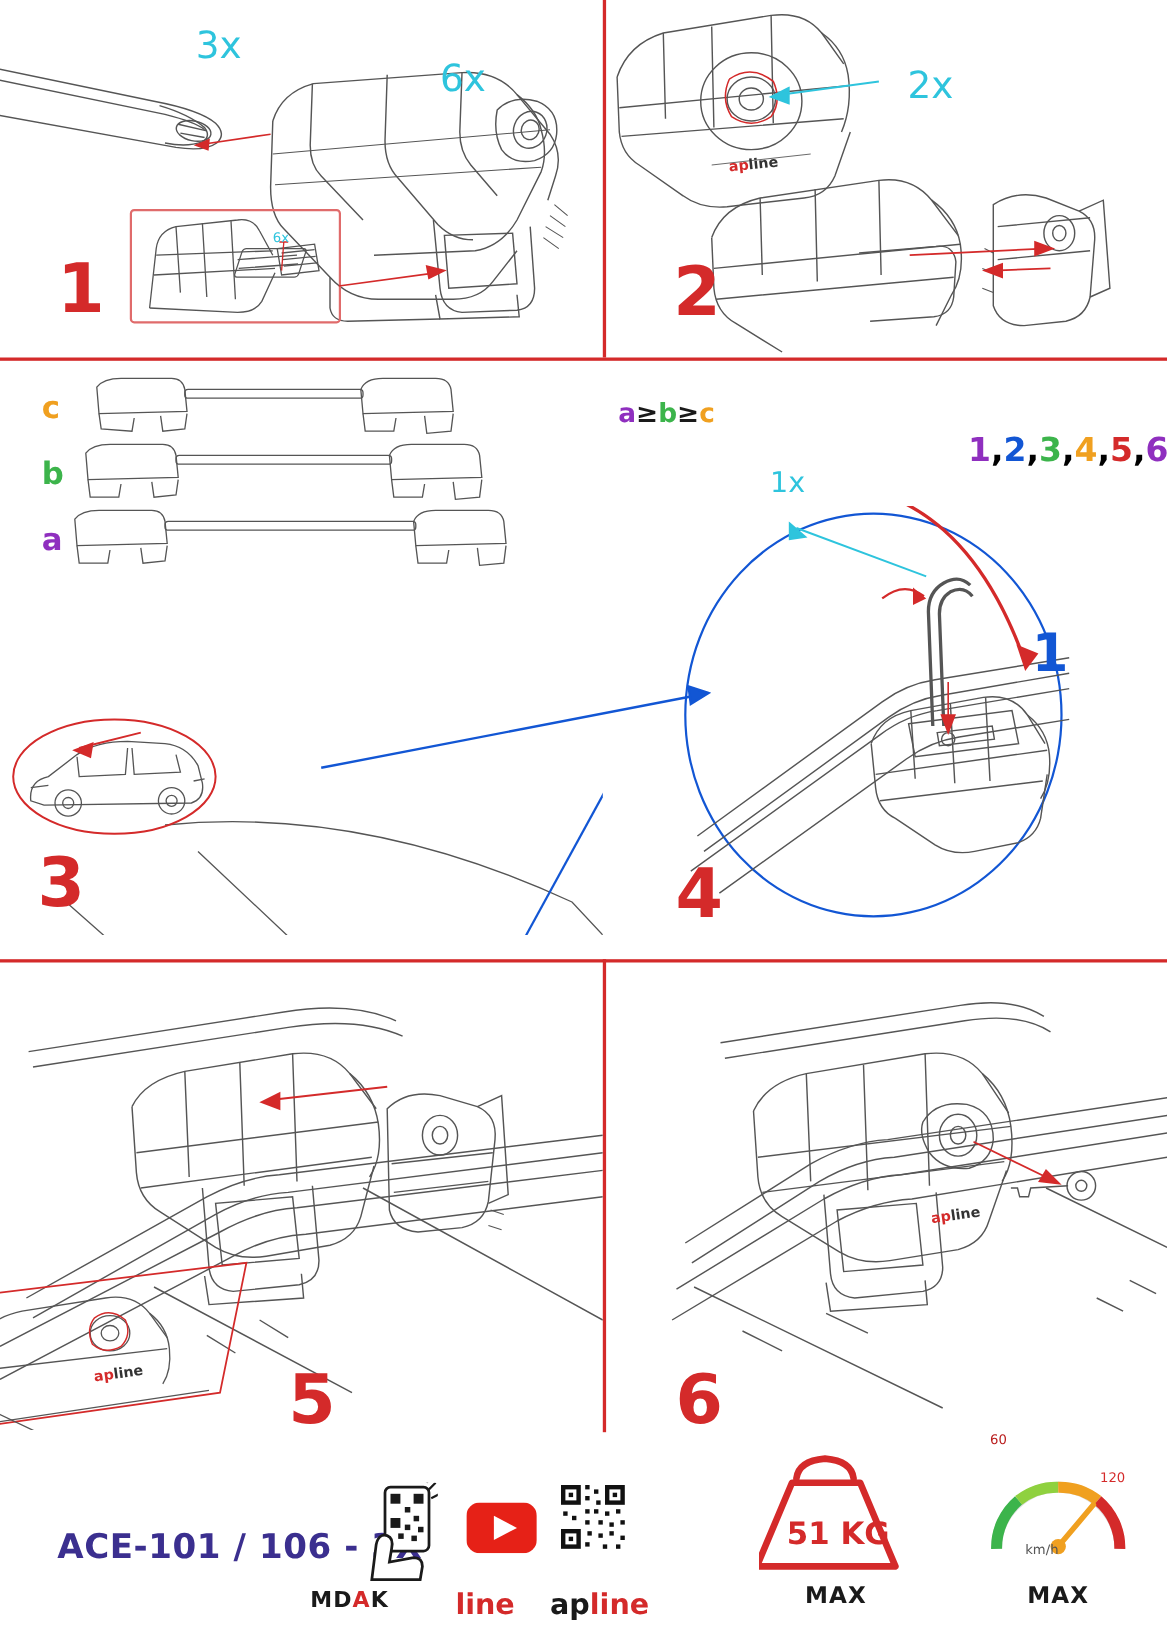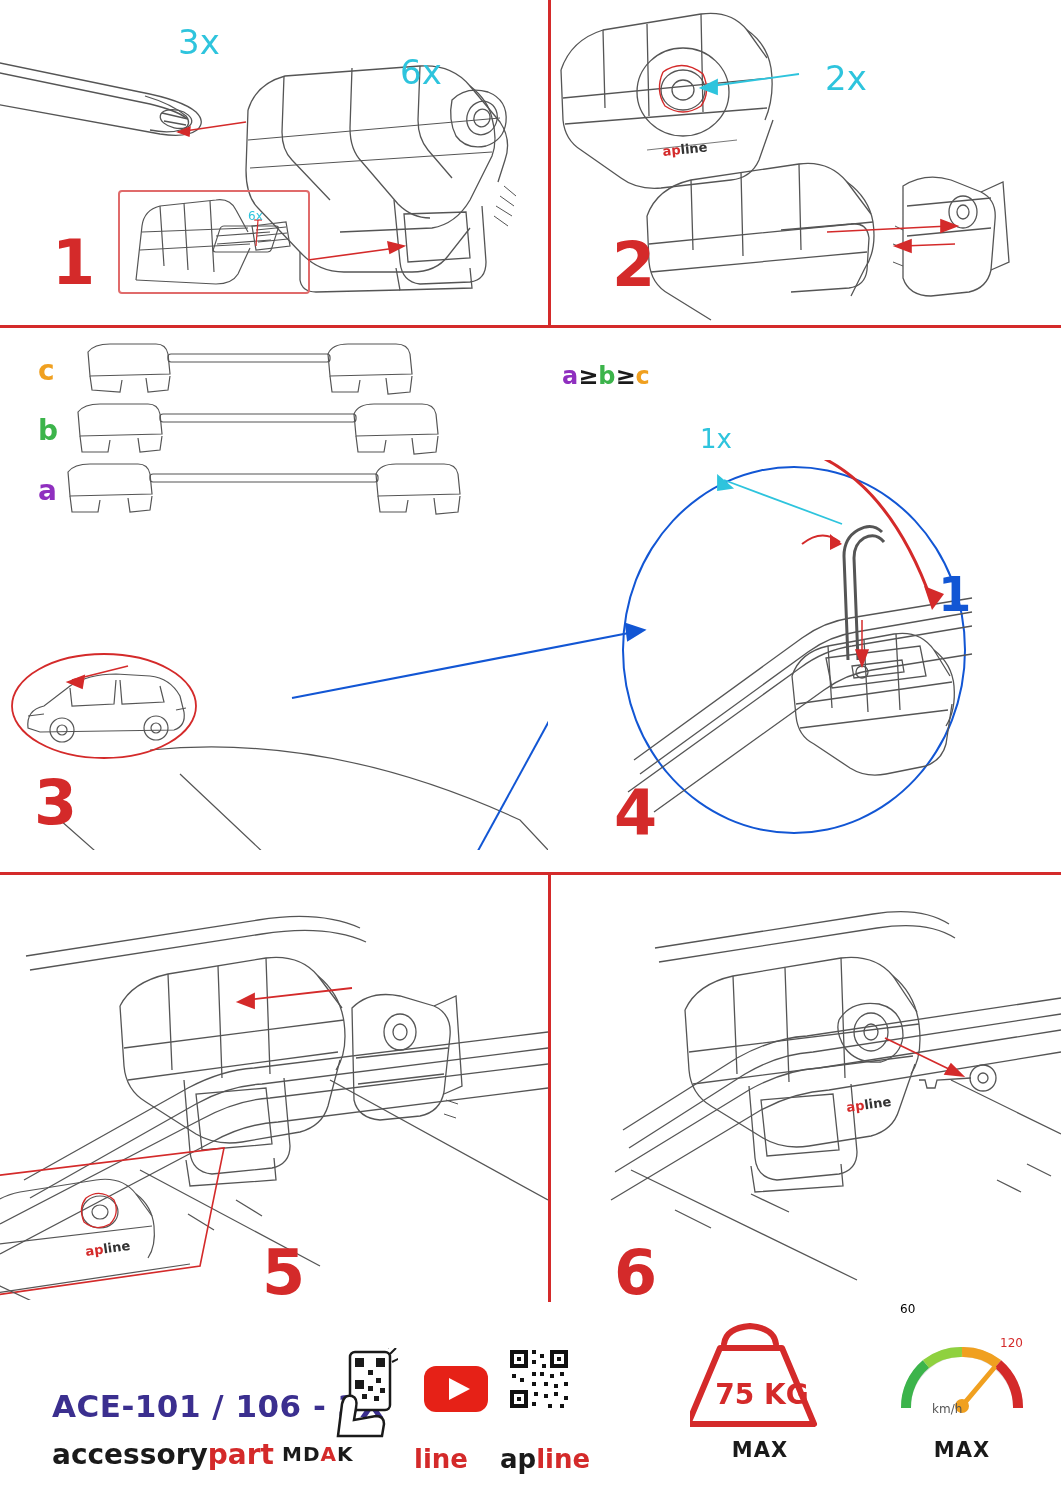--- a/index.html
+++ b/index.html
@@ -423,20 +423,23 @@
     </g>
     <polygon points="318,150 310,126 330,134" fill="#d42a2a"></polygon>
 
     <g stroke="#d42a2a" stroke-width="1.5" fill="#d42a2a">
       <path d="M248 160 L248 198" fill="none"></path>
       <polygon points="248,206 242,190 254,190"></polygon>
     </g>
   </svg>
 
   <div class="qty-label" style="left:700px; top:424px; font-size:26px;">1x</div>
+  <div class="seq" style="left:880px; top:392px;">
+    <span style="color:#8f2fbf;">1</span><span>,</span><span style="color:#1256d4;">2</span><span>,</span><span style="color:#3cb44b;">3</span><span>,</span><span style="color:#f0a020;">4</span><span>,</span><span style="color:#d42a2a;">5</span><span>,</span><span style="color:#8f2fbf;">6</span>
+  </div>
   <div class="bignum-blue" style="left:938px; top:566px;">1</div>
   <div class="step-num" style="left:614px; top:782px;">4</div>
 
   <svg width="548" height="420" style="position:absolute;left:0;top:880px;">
     <g fill="none" stroke="#555" stroke-width="1.3">
 
       <path d="M26 76 L258 40 Q320 30 360 48"></path>
       <path d="M30 90 L262 54 Q326 44 366 62"></path>
 
       <path d="M120 126 Q132 102 168 94 L266 78 Q300 74 318 96 L342 128"></path>
@@ -528,23 +531,20 @@
       <path d="M334 158 L404 192" fill="none"></path>
       <polygon points="412,196 394,194 400,184"></polygon>
     </g>
     <text x="296" y="232" font-family="DejaVu Sans, sans-serif" font-size="13" font-weight="bold" fill="#d42a2a" transform="rotate(-8 296 232)">ap<tspan fill="#333">line</tspan></text>
   </svg>
 
   <div class="step-num" style="left:614px; top:1242px;">6</div>
 
   <div class="footer-model" style="left:52px; top:1388px;">ACE-101 / 106 - 3X</div>
 
-  <div class="brand1" style="left:52px; top:1438px;">
-    <span class="w1">accessory</span><span class="w2">part</span>
-  </div>
 
   <svg width="66" height="92" style="position:absolute;left:332px;top:1348px;">
     <rect x="18" y="4" width="40" height="58" rx="5" fill="#fff" stroke="#1a1a1a" stroke-width="2.5"></rect>
     <g fill="#1a1a1a">
       <rect x="23" y="10" width="9" height="9"></rect>
         <rect x="44" y="10" width="9" height="9"></rect>
       <rect x="23" y="32" width="9" height="9"></rect>
         <rect x="36" y="22" width="5" height="5"></rect>
       <rect x="44" y="30" width="5" height="5"></rect>
         <rect x="36" y="38" width="5" height="5"></rect>
@@ -610,30 +610,30 @@
   <div class="brand-ipqi" style="left:414px; top:1444px;">line</div>
 
   <div class="brand-apline" style="left:500px; top:1444px;">
     <span>ap</span><span class="accent">line</span>
   </div>
 
   <svg width="140" height="110" style="position:absolute;left:690px;top:1320px;">
     <path d="M34 24 Q36 8 60 6 Q84 8 86 24" fill="none" stroke="#d42a2a" stroke-width="6" stroke-linecap="round"></path>
     <path d="M30 28 L92 28 L124 104 L-2 104 Z" fill="#fff" stroke="#d42a2a" stroke-width="6" stroke-linejoin="round"></path>
   </svg>
-  <div class="weight-text" style="left:712px; top:1378px; width:100px; text-align:center;">75 KG</div>
+  <div class="weight-text" style="left:712px; top:1378px; width:100px; text-align:center;">51 KG</div>
   <div class="max-label" style="left:690px; top:1438px; width:140px; text-align:center;">MAX</div>
 
   <svg width="140" height="112" style="position:absolute;left:892px;top:1312px;">
     <path d="M14 96 A56 56 0 0 1 126 96" fill="none" stroke="#ddd" stroke-width="10"></path>
     <path d="M14 96 A56 56 0 0 1 34 52" fill="none" stroke="#3cb44b" stroke-width="10"></path>
     <path d="M34 52 A56 56 0 0 1 70 40" fill="none" stroke="#8fd13f" stroke-width="10"></path>
     <path d="M70 40 A56 56 0 0 1 106 52" fill="none" stroke="#f0a020" stroke-width="10"></path>
     <path d="M106 52 A56 56 0 0 1 126 96" fill="none" stroke="#d42a2a" stroke-width="10"></path>
     <path d="M70 94 L102 56" stroke="#f0a020" stroke-width="5" stroke-linecap="round"></path>
     <circle cx="70" cy="94" r="7" fill="#f0a020"></circle>
   </svg>
-  <div class="gauge-tick" style="left:900px; top:1302px; color:#000000;">60</div>
+  <div class="gauge-tick" style="left:900px; top:1302px; color:#b91c1c;">60</div>
   <div class="gauge-tick" style="left:1000px; top:1336px; color:#d42a2a;">120</div>
   <div class="kmh" style="left:932px; top:1402px;">km/h</div>
   <div class="max-label" style="left:892px; top:1438px; width:140px; text-align:center;">MAX</div>
 
 </div>
 
 </body></html>

